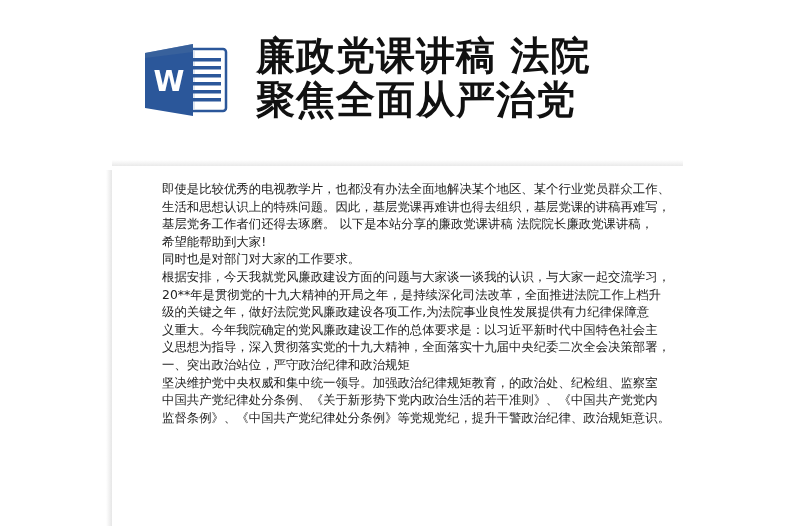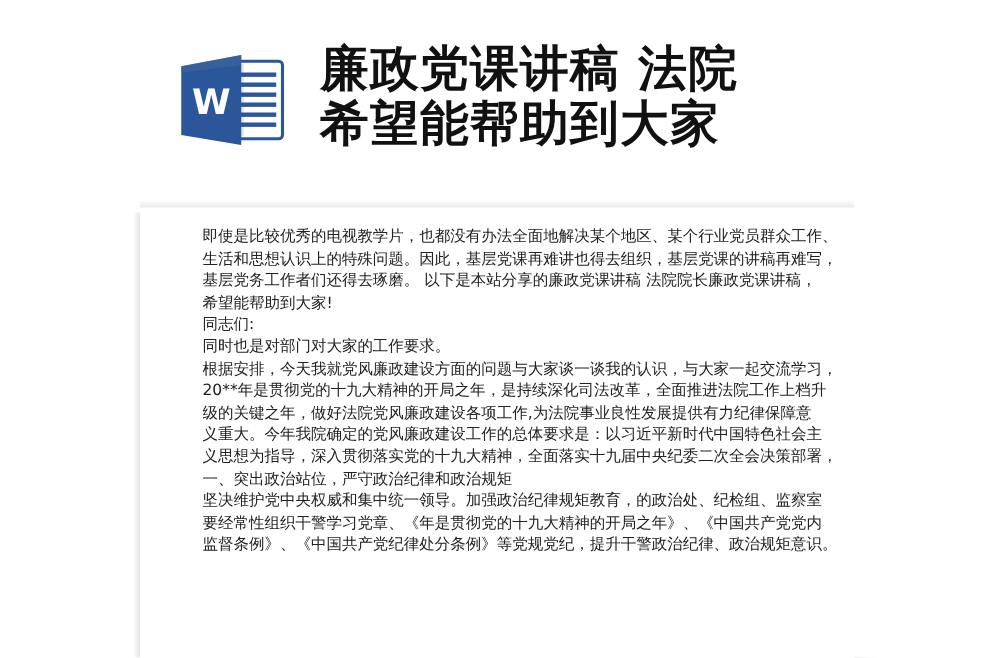--- a/index.html
+++ b/index.html
@@ -111,41 +111,40 @@
       <rect x="44" y="54" width="34" height="3.5" fill="#2b579a"></rect>
 
       <polygon points="2,9 50,0 50,72 2,64" fill="#2b579a"></polygon>
       <polygon points="2,9 50,0 50,8 2,14" fill="#41679f" opacity="0.6"></polygon>
 
       <text x="26" y="47" text-anchor="middle" font-family="DejaVu Sans, sans-serif" font-weight="bold" font-size="28" fill="#ffffff">W</text>
     </svg>
 
     <h1 class="title">
       <span>廉政党课讲稿 法院</span>
-      <span>希望能帮助到大家</span>
+      <span>聚焦全面从严治党</span>
     </h1>
   </div>
 
   <div class="page-shadow-top"></div>
   <div class="page-shadow-left"></div>
   <div class="page-shadow-right"></div>
 
   <div class="page">
     <div class="page-body">
       <span class="line">即使是比较优秀的电视教学片，也都没有办法全面地解决某个地区、某个行业党员群众工作、</span>
       <span class="line">生活和思想认识上的特殊问题。因此，基层党课再难讲也得去组织，基层党课的讲稿再难写，</span>
       <span class="line">基层党务工作者们还得去琢磨。 以下是本站分享的廉政党课讲稿  法院院长廉政党课讲稿，</span>
       <span class="line">希望能帮助到大家!</span>
-      <span class="line">同志们:</span>
       <span class="line">同时也是对部门对大家的工作要求。</span>
       <span class="line">根据安排，今天我就党风廉政建设方面的问题与大家谈一谈我的认识，与大家一起交流学习，</span>
       <span class="line">20**年是贯彻党的十九大精神的开局之年，是持续深化司法改革，全面推进法院工作上档升</span>
       <span class="line">级的关键之年，做好法院党风廉政建设各项工作,为法院事业良性发展提供有力纪律保障意</span>
       <span class="line">义重大。今年我院确定的党风廉政建设工作的总体要求是：以习近平新时代中国特色社会主</span>
       <span class="line">义思想为指导，深入贯彻落实党的十九大精神，全面落实十九届中央纪委二次全会决策部署，</span>
       <span class="line">一、突出政治站位，严守政治纪律和政治规矩</span>
       <span class="line">坚决维护党中央权威和集中统一领导。加强政治纪律规矩教育，的政治处、纪检组、监察室</span>
-      <span class="line">要经常性组织干警学习党章、《年是贯彻党的十九大精神的开局之年》、《中国共产党党内</span>
+      <span class="line">中国共产党纪律处分条例、《关于新形势下党内政治生活的若干准则》、《中国共产党党内</span>
       <span class="line">监督条例》、《中国共产党纪律处分条例》等党规党纪，提升干警政治纪律、政治规矩意识。</span>
     </div>
   </div>
 
 </div>
 
 </body></html>

